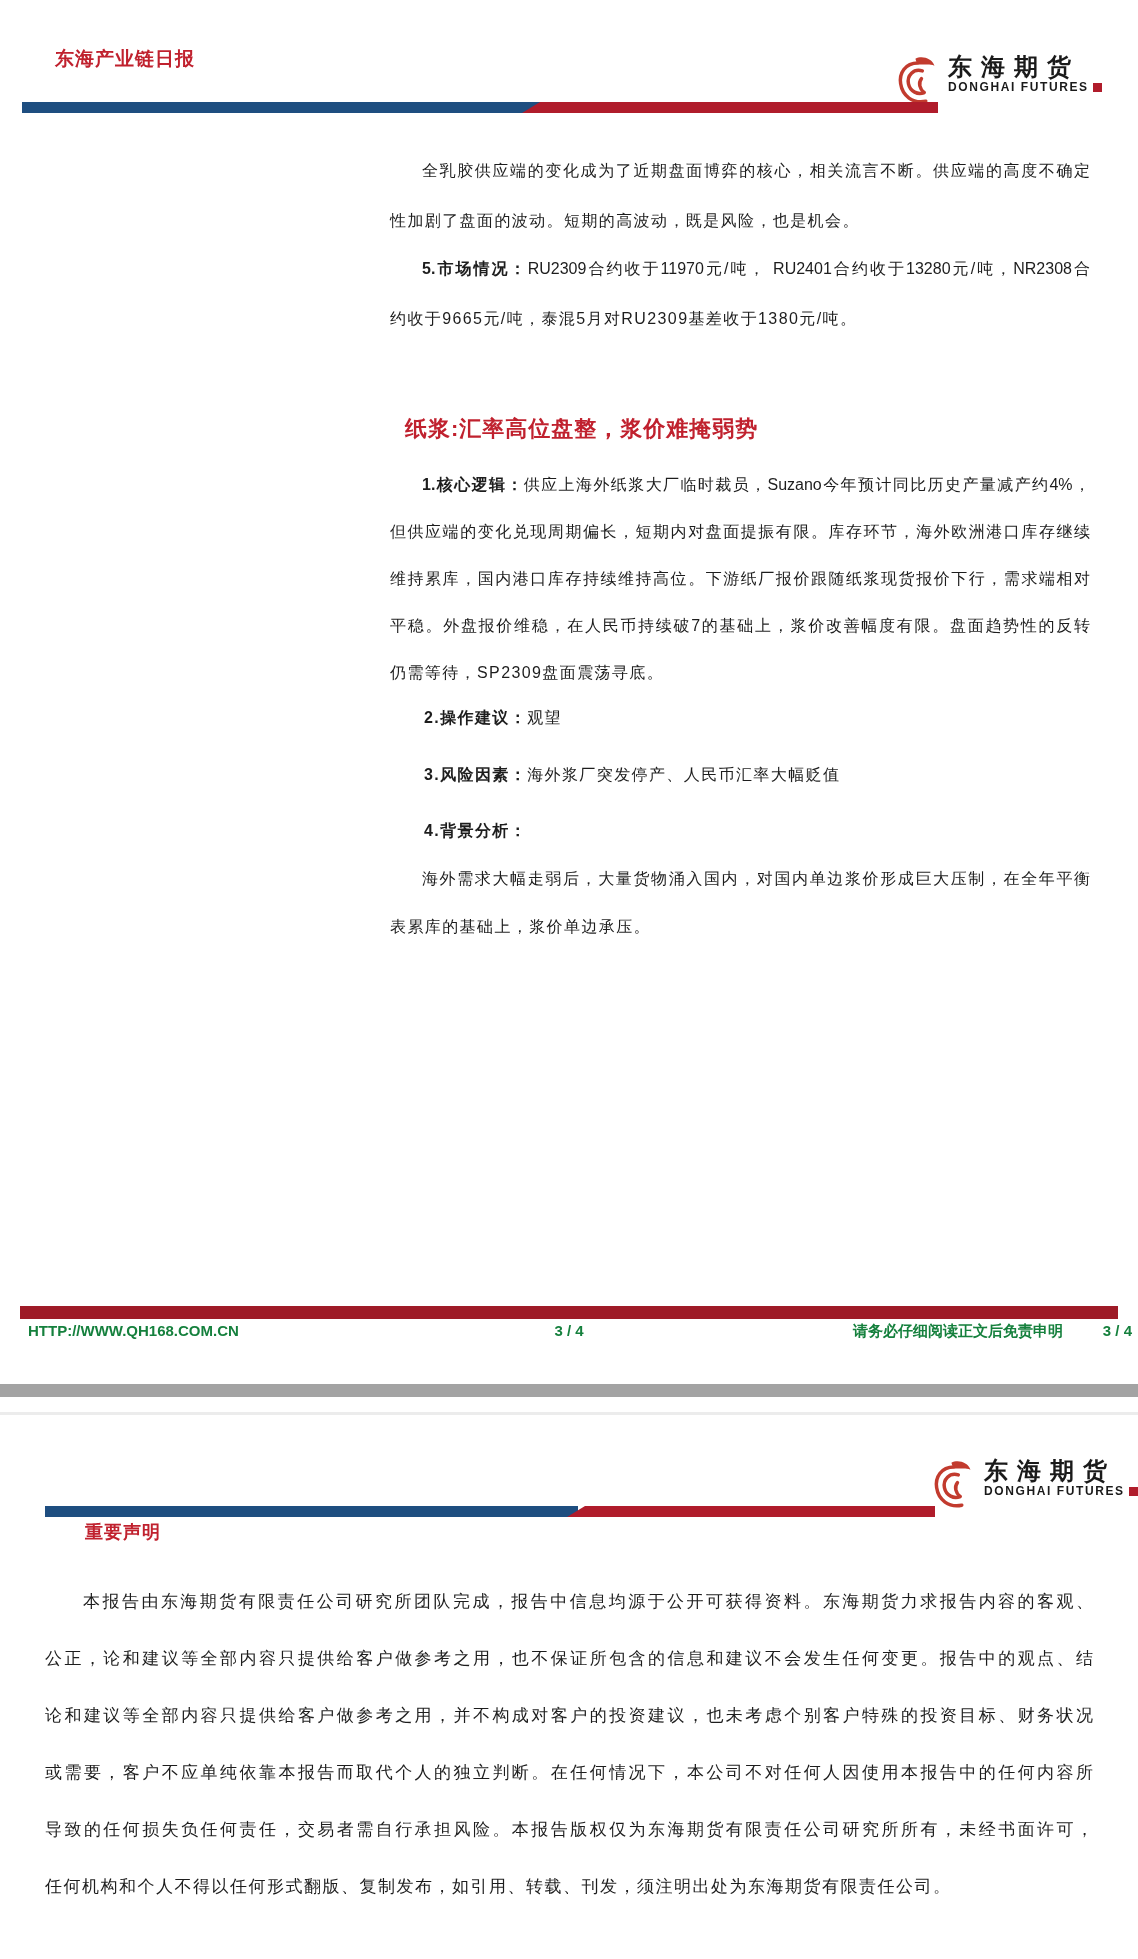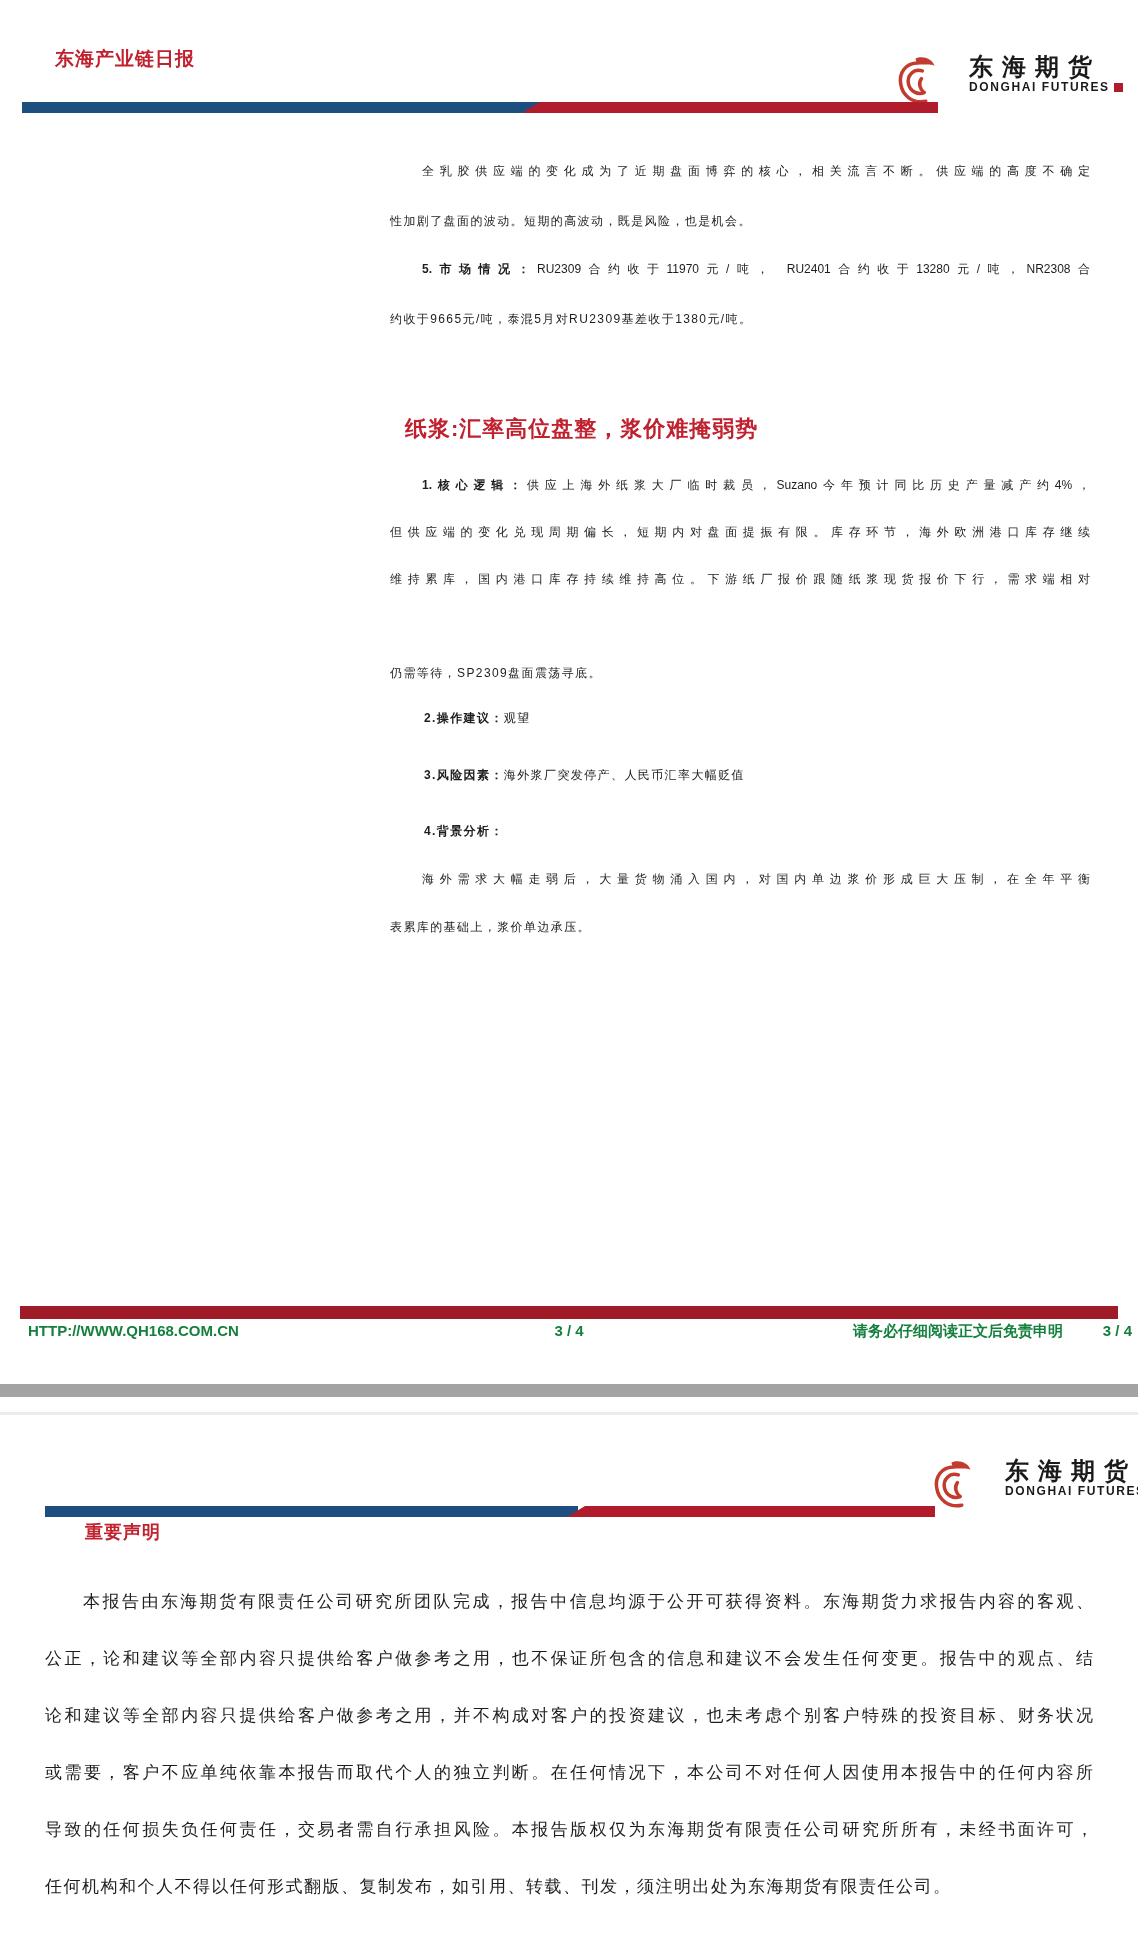--- a/index.html
+++ b/index.html
@@ -17,36 +17,36 @@
   .section-title{font-size:22px;font-weight:bold;color:var(--red-title,#c0212e);letter-spacing:1px;}
   .decl-title{font-size:18px;font-weight:bold;color:var(--red-title,#c0212e);letter-spacing:1px;}
   
   .bar-blue{background:var(--blue-bar,#1e4e80);height:11px;}
   .bar-red{background:var(--red-bar,#b01c2b);height:11px;clip-path:polygon(18px 0,100% 0,100% 100%,0 100%);}
   .footer-bar{background:var(--footer-bar,#9e1b27);height:13px;}
   .gray-bar{background:var(--gray-bar,#a3a3a3);height:13px;}
   .light-line{background:#ececec;height:3px;}
   
   .tline{
-    font-size:12px;line-height:26px;color:var(--text,#1d1d1d);
+    font-size:16px;line-height:26px;color:var(--text,#1d1d1d);
     white-space:nowrap;letter-spacing:1.4px;
   }
   .tline.just{white-space:normal;text-align:justify;text-align-last:justify;letter-spacing:0;}
   .tline b{font-weight:bold;}
   
   .dline{
     font-size:17px;line-height:28px;color:var(--text,#1d1d1d);
     text-align:justify;text-align-last:justify;
   }
   .dline.last{text-align:left;text-align-last:left;letter-spacing:1.5px;}
   
   .footer-row{font-size:15px;font-weight:bold;color:#15803d;}
   
   .logo{display:flex;align-items:flex-start;gap:4px;}
-  .logo-col{display:flex;flex-direction:column;margin-left:21px;}
+  .logo-col{display:flex;flex-direction:column;}
   .logo-cn{font-size:24px;font-weight:bold;color:#1a1a1a;letter-spacing:9px;line-height:26px;white-space:nowrap;}
   .logo-en{font-size:12px;font-weight:bold;color:#1a1a1a;letter-spacing:1.6px;line-height:14px;white-space:nowrap;display:flex;align-items:center;gap:4px;}
   .logo-sq{width:9px;height:9px;background:var(--red-bar,#b01c2b);display:inline-block;}
 </style>
 </head>
 <body>
 
 <div id="canvas">
 
   <div class="abs report-title" style="left:55px;top:46px;">东海产业链日报</div>
@@ -79,20 +79,21 @@
   </div>
   <div class="abs tline" style="left:390px;top:306px;">约收于9665元/吨，泰混5月对RU2309基差收于1380元/吨。</div>
 
   <div class="abs section-title" style="left:405px;top:414px;">纸浆:汇率高位盘整，浆价难掩弱势</div>
 
   <div class="abs tline just" style="left:422px;top:472px;width:668px;">
     <b>1.核心逻辑：</b><span>供应上海外纸浆大厂临时裁员，Suzano今年预计同比历史产量减产约4%，</span>
   </div>
   <div class="abs tline just" style="left:390px;top:519px;width:700px;">但供应端的变化兑现周期偏长，短期内对盘面提振有限。库存环节，海外欧洲港口库存继续</div>
   <div class="abs tline just" style="left:390px;top:566px;width:700px;">维持累库，国内港口库存持续维持高位。下游纸厂报价跟随纸浆现货报价下行，需求端相对</div>
+  <div class="abs tline just" style="left:390px;top:613px;width:700px;">平稳。外盘报价维稳，在人民币持续破7的基础上，浆价改善幅度有限。盘面趋势性的反转</div>
   <div class="abs tline" style="left:390px;top:660px;">仍需等待，SP2309盘面震荡寻底。</div>
 
   <div class="abs tline" style="left:424px;top:705px;">
     <b>2.操作建议：</b><span>观望</span>
   </div>
   <div class="abs tline" style="left:424px;top:762px;">
     <b>3.风险因素：</b><span>海外浆厂突发停产、人民币汇率大幅贬值</span>
   </div>
   <div class="abs tline" style="left:424px;top:818px;">
     <b>4.背景分析：</b>

